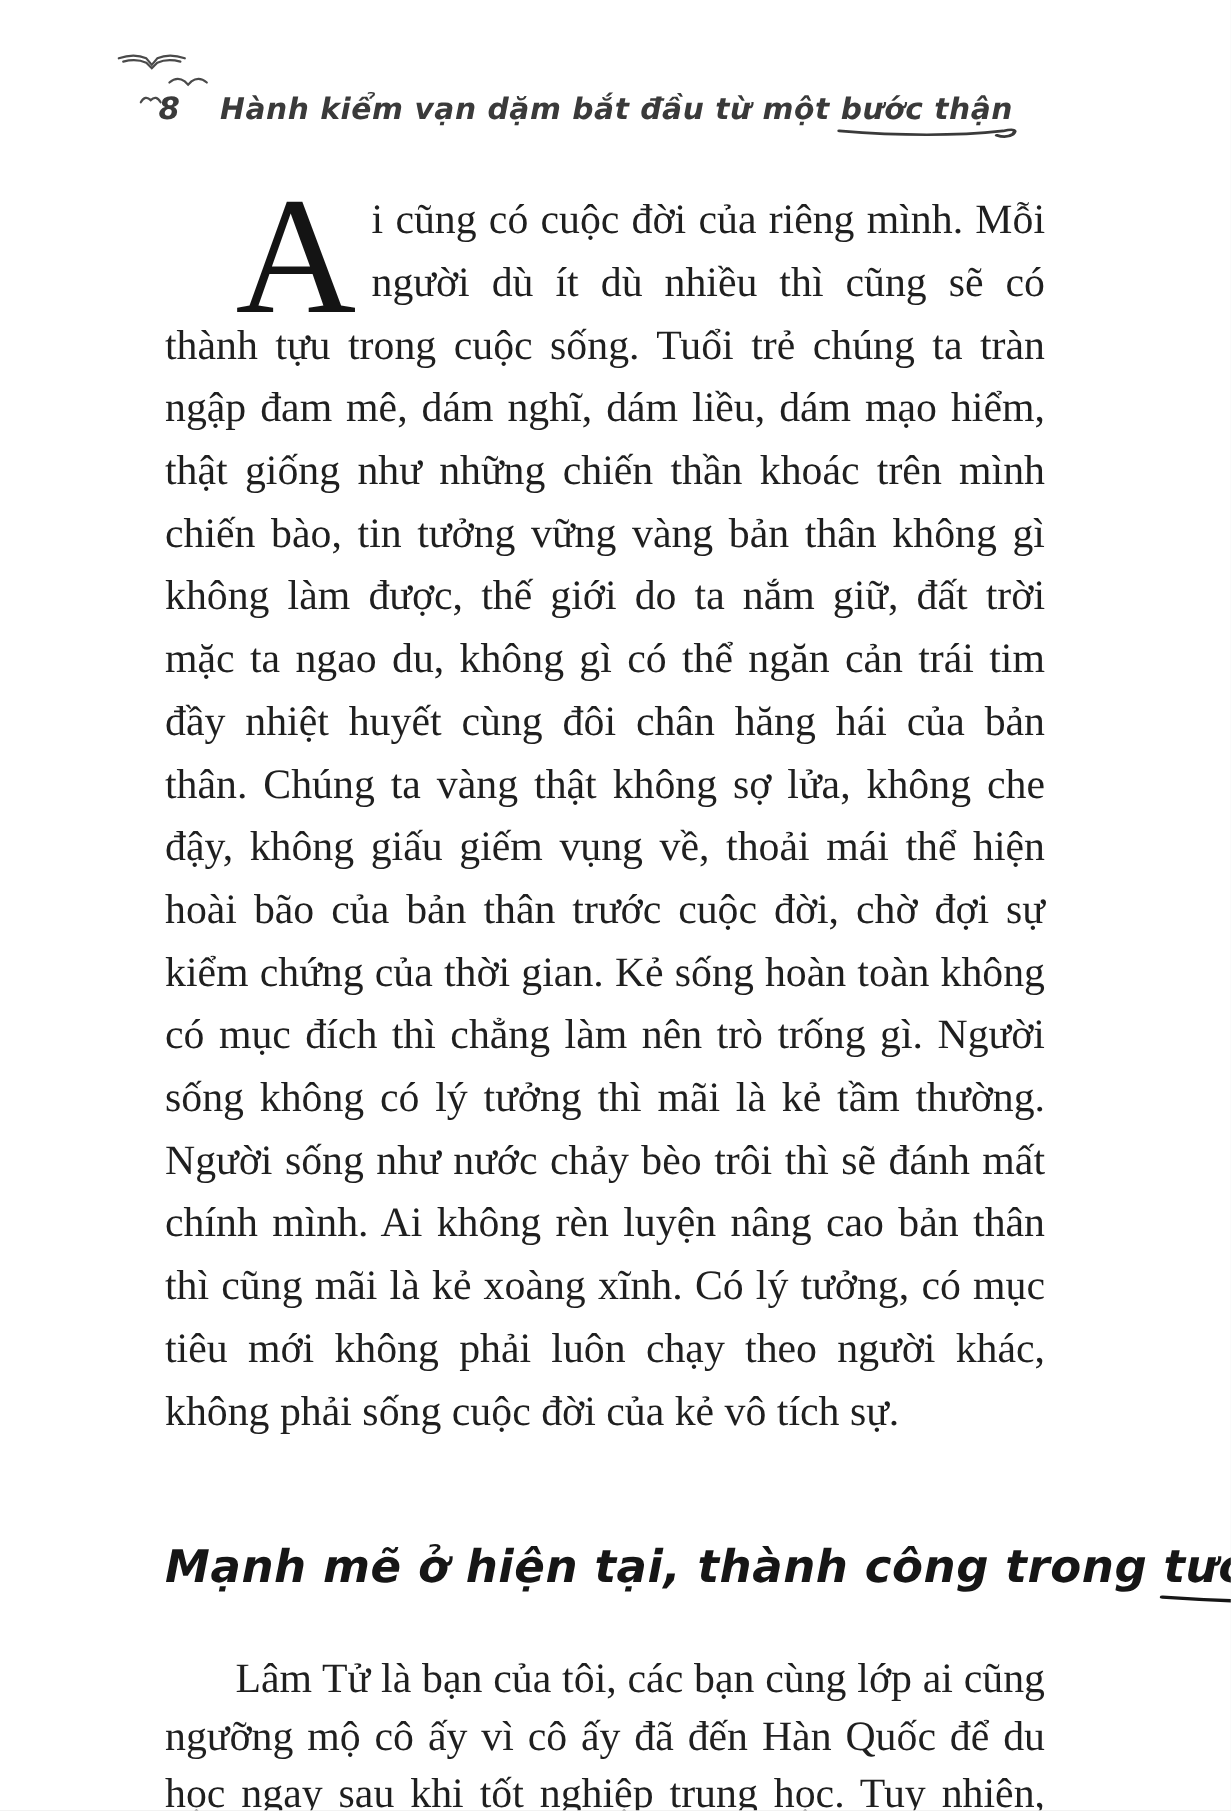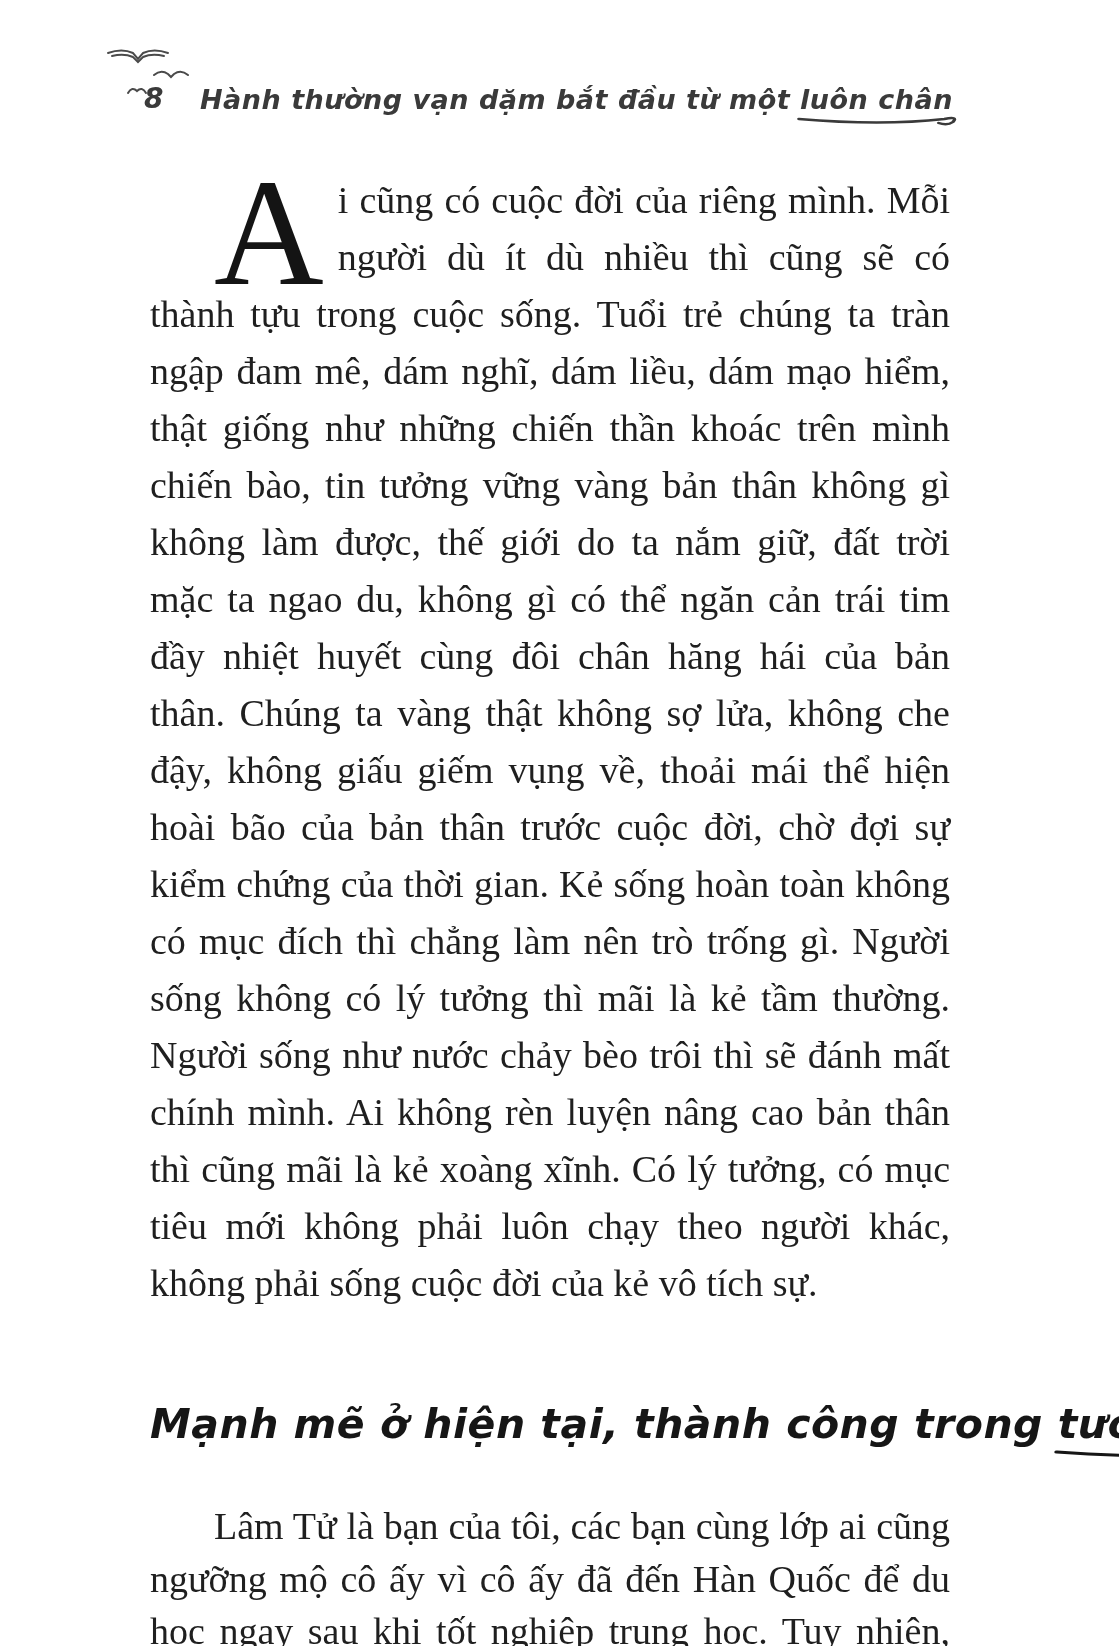--- a/index.html
+++ b/index.html
@@ -142,21 +142,21 @@
       <svg class="bird-medium" width="38" height="16" viewBox="0 0 38 16">
         <path d="M2,9 Q9,3 16,8 L19,11 L22,8 Q29,3 36,9" fill="none" stroke="#4a4a4a" stroke-width="2" stroke-linecap="round"></path>
       </svg>
       <svg class="bird-small" width="22" height="12" viewBox="0 0 22 12">
         <path d="M2,9 Q6,2 11,7 Q16,2 20,9" fill="none" stroke="#4a4a4a" stroke-width="2" stroke-linecap="round"></path>
       </svg>
     </div>
 
     <div class="page-number">8</div>
 
-    <div class="running-title"><span>Hành thường vạn dặm bắt đầu từ một </span><span class="rt-underlined"><span>luôn chân</span><svg class="swash" viewBox="0 0 120 14" preserveAspectRatio="none">
+    <div class="running-title"><span>Hành kiểm vạn dặm bắt đầu từ một </span><span class="rt-underlined"><span>bước thận</span><svg class="swash" viewBox="0 0 120 14" preserveAspectRatio="none">
             <path d="M2,6 Q60,13 104,6 Q114,3 110,9 Q106,13 100,10" fill="none" stroke="#3a3a3a" stroke-width="2.4" stroke-linecap="round"></path>
           </svg></span></div>
   </div>
 
   <div class="content">
 
     <p class="para1"><span class="dropcap">A</span><span>i cũng có cuộc đời của riêng mình. Mỗi người dù ít dù nhiều thì cũng sẽ có thành tựu trong cuộc sống. Tuổi trẻ chúng ta tràn ngập đam mê, dám nghĩ, dám liều, dám mạo hiểm, thật giống như những chiến thần khoác trên mình chiến bào, tin tưởng vững vàng bản thân không gì không làm được, thế giới do ta nắm giữ, đất trời mặc ta ngao du, không gì có thể ngăn cản trái tim đầy nhiệt huyết cùng đôi chân hăng hái của bản thân. Chúng ta vàng thật không sợ lửa, không che đậy, không giấu giếm vụng về, thoải mái thể hiện hoài bão của bản thân trước cuộc đời, chờ đợi sự kiểm chứng của thời gian. Kẻ sống hoàn toàn không có mục đích thì chẳng làm nên trò trống gì. Người sống không có lý tưởng thì mãi là kẻ tầm thường. Người sống như nước chảy bèo trôi thì sẽ đánh mất chính mình. Ai không rèn luyện nâng cao bản thân thì cũng mãi là kẻ xoàng xĩnh. Có lý tưởng, có mục tiêu mới không phải luôn chạy theo người khác, không phải sống cuộc đời của kẻ vô tích sự.</span></p>
 
     <h2 class="section-heading"><span>Mạnh mẽ ở hiện tại, thành công trong </span><span class="sh-tail"><span>tương lai</span><svg class="swash" viewBox="0 0 140 18" preserveAspectRatio="none">
             <path d="M4,8 Q70,16 122,8 Q136,4 130,12 Q124,17 114,13" fill="none" stroke="#161616" stroke-width="3" stroke-linecap="round"></path>

